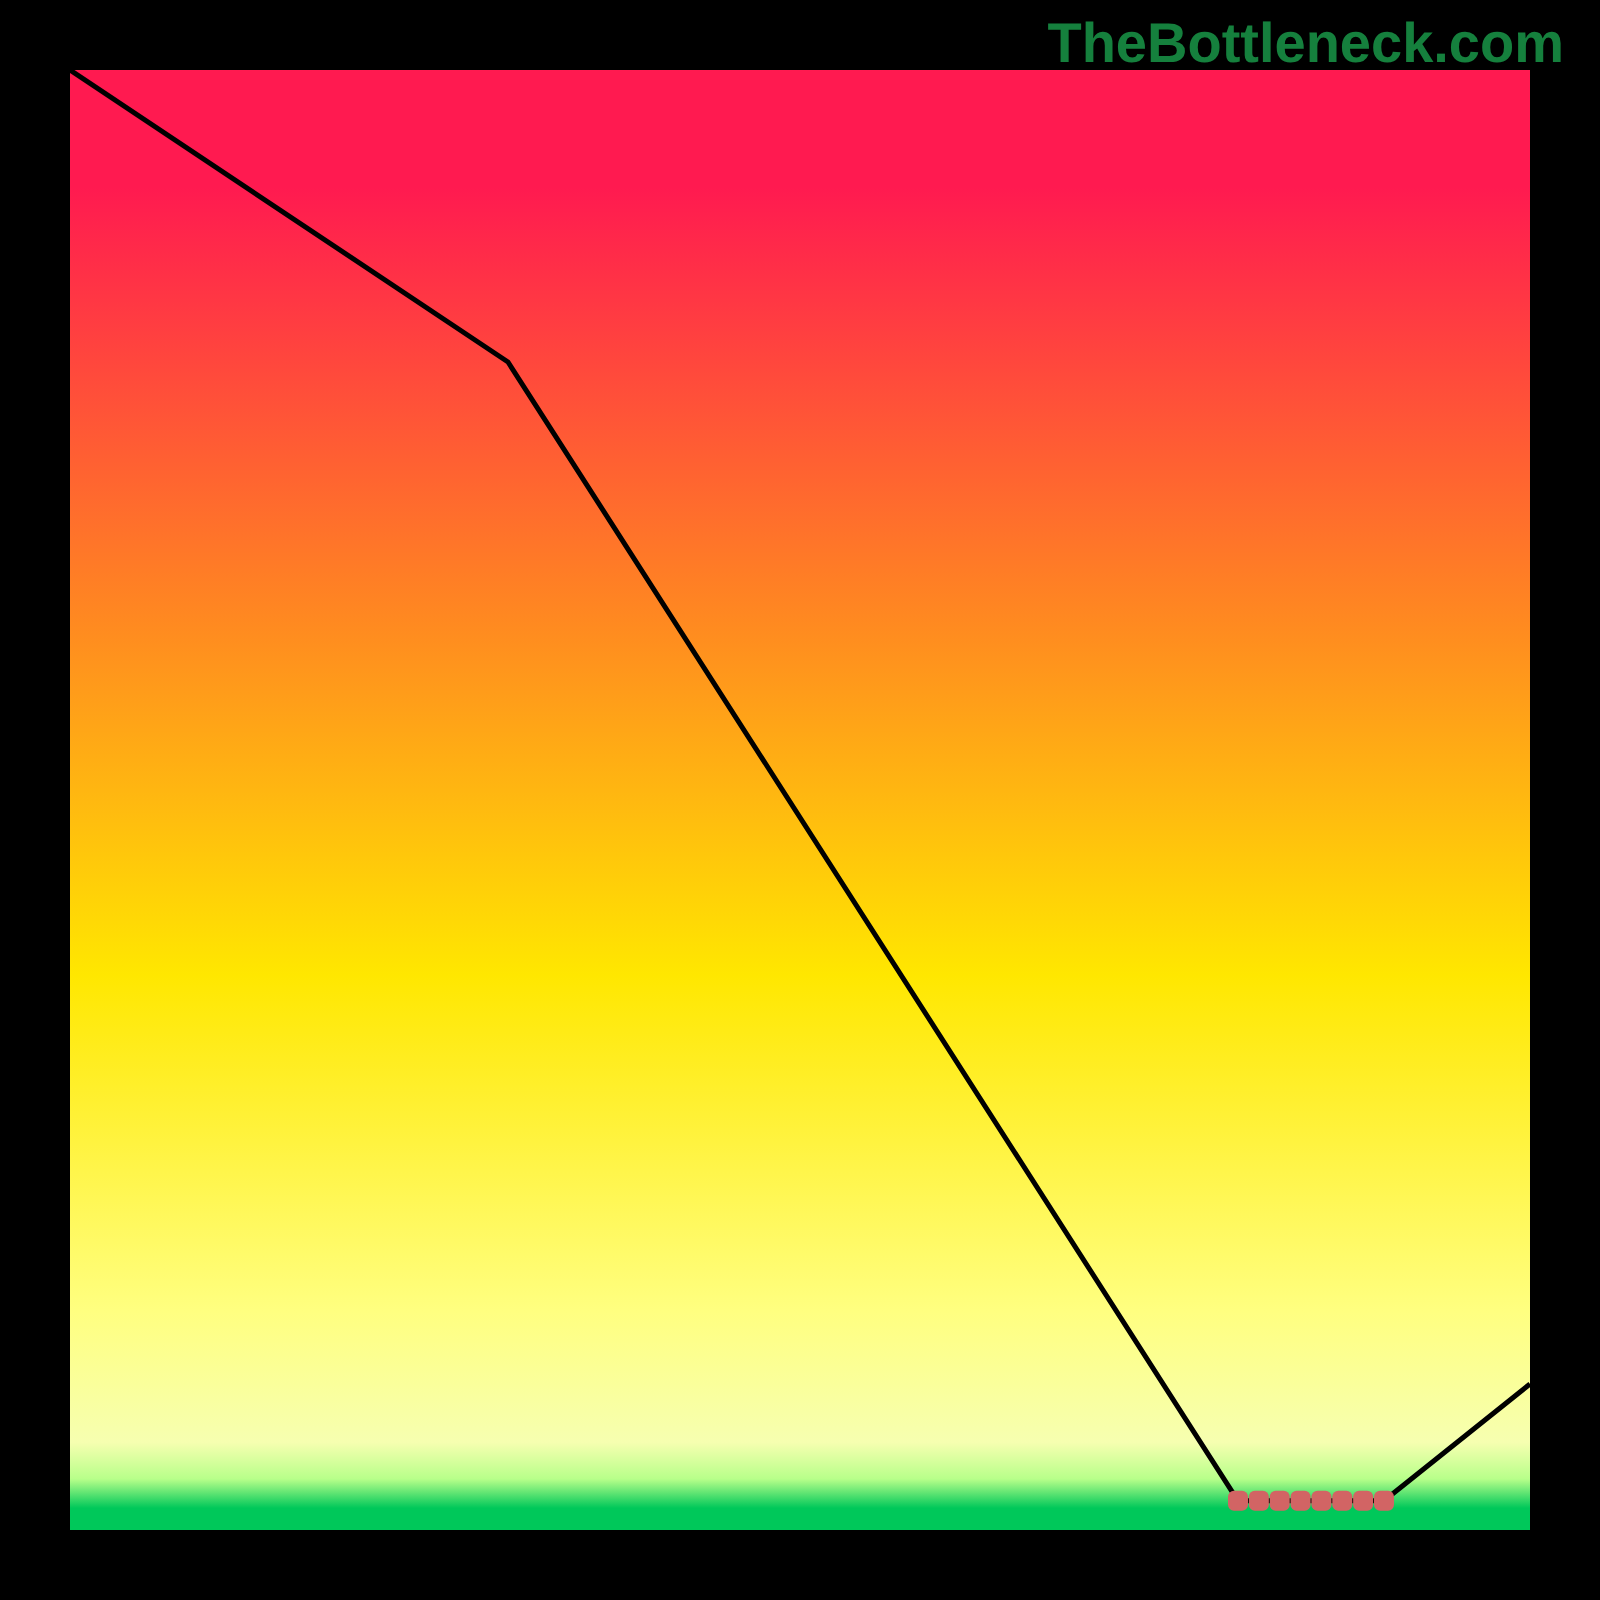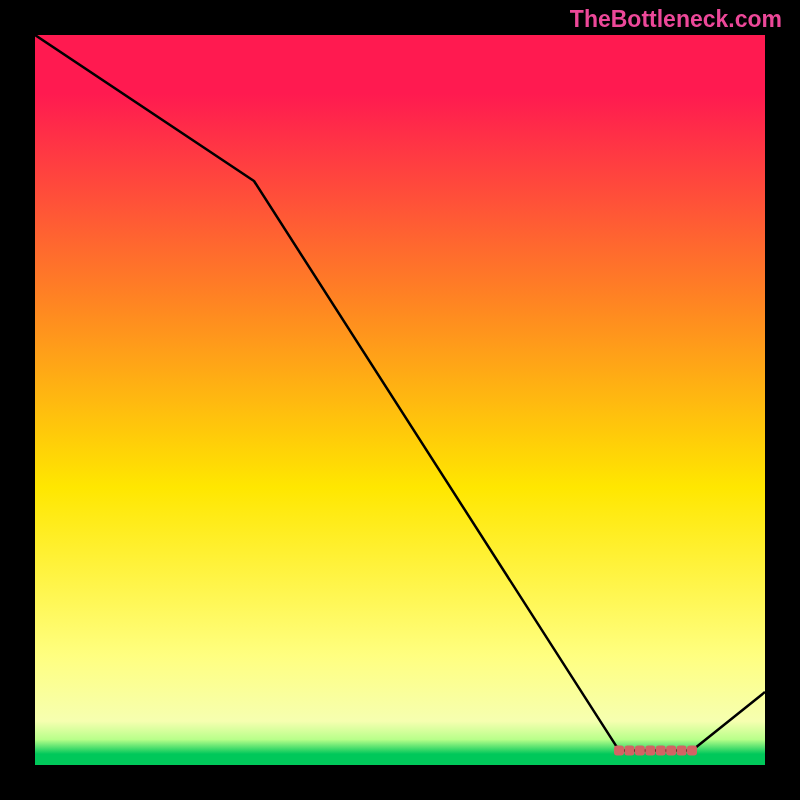--- a/index.html
+++ b/index.html
@@ -21,22 +21,22 @@
     position: absolute;
     left: 35px;
     top: 35px;
     width: 730px;
     height: 730px;
   }
   .attribution {
     position: absolute;
     top: 6px;
     right: 18px;
-    color: #ec4899;
-    font-size: 23px;
+    color: #15803d;
+    font-size: 28px;
     font-weight: 600;
     text-align: center;
   }
   svg { display: block; }
 </style>
 </head>
 <body>
 
 <div class="stage">
   <span class="attribution">TheBottleneck.com</span>

